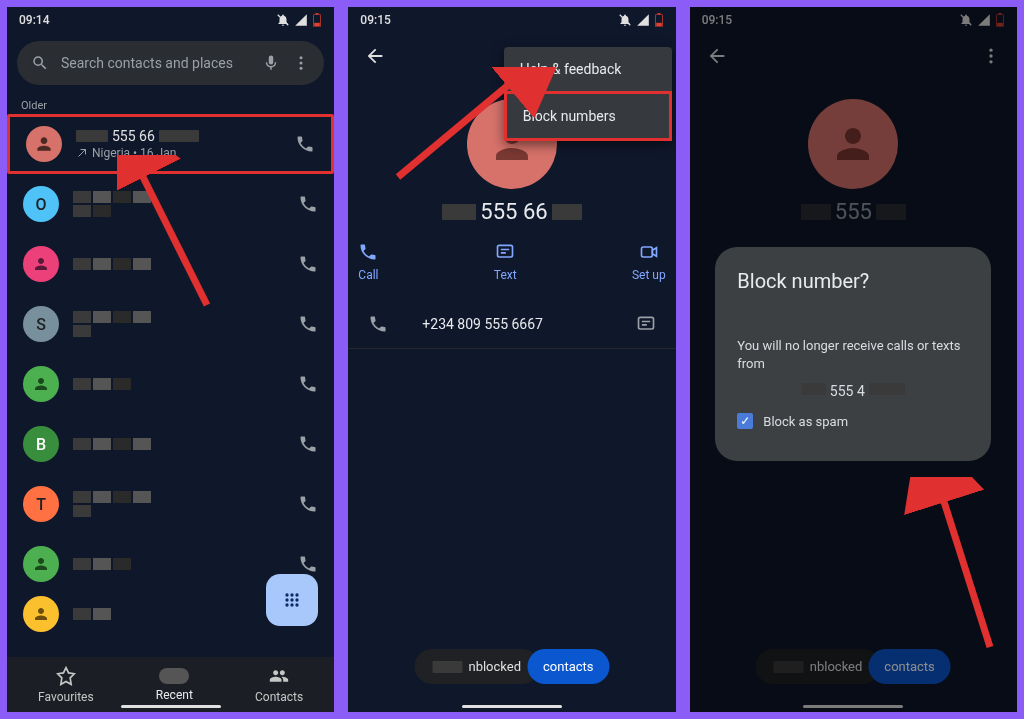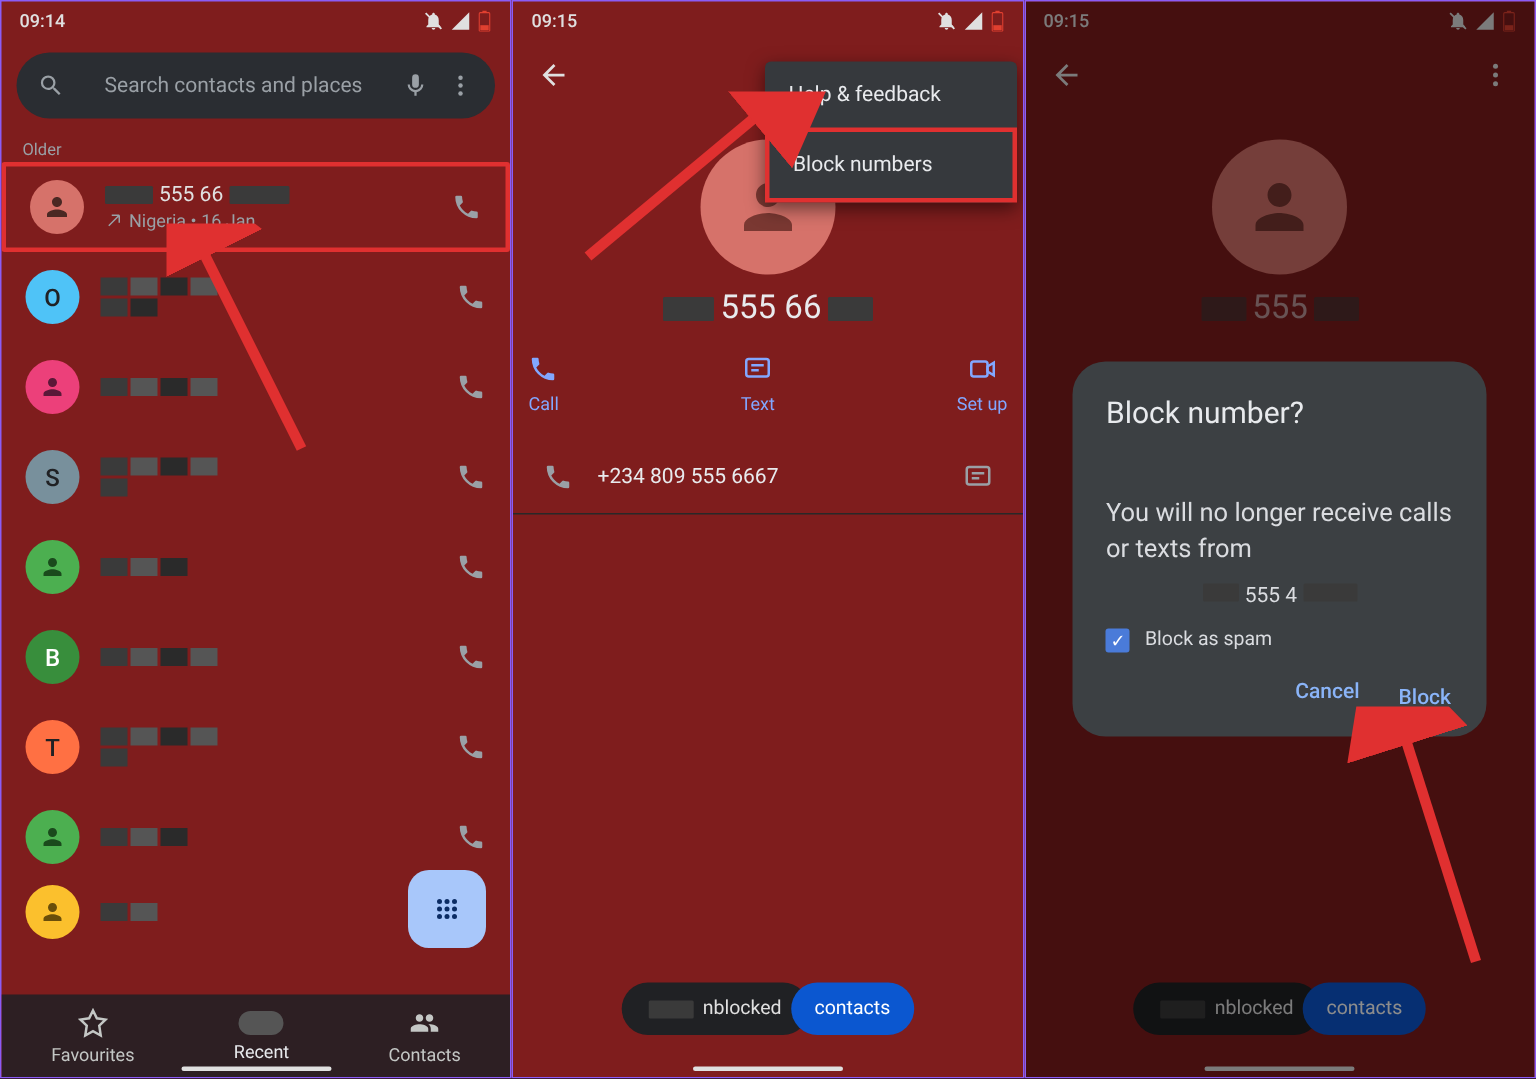--- a/index.html
+++ b/index.html
@@ -7,23 +7,23 @@
     background: #000;
     font-family: 'Roboto', -apple-system, sans-serif;
     width: 1024px;
     height: 719px;
     display: flex;
     overflow: hidden;
   }
   .panel {
     width: 341.33px;
     height: 719px;
-    background: #7f1d1d;
+    background: #0f172a;
     position: relative;
-    border: 1px solid #8b5cf6;
+    border: 7px solid #8b5cf6;
     flex-shrink: 0;
     overflow: hidden;
   }
   .status-bar {
     height: 26px;
     display: flex;
     align-items: center;
     justify-content: space-between;
     padding: 0 12px;
     color: #e0e0e0;
@@ -36,21 +36,21 @@
     background: #2a2d32;
     border-radius: 28px;
     height: 44px;
     display: flex;
     align-items: center;
     padding: 0 14px;
     gap: 12px;
     color: #9aa0a6;
     font-size: 14px;
   }
-  .search-bar .placeholder { flex: 1; text-align: center; }
+  .search-bar .placeholder { flex: 1; }
   .older-label { color: #9aa0a6; font-size: 11px; padding: 6px 14px 2px; }
   .call-row {
     display: flex;
     align-items: center;
     padding: 8px 16px;
     gap: 14px;
     position: relative;
     height: 60px;
   }
   .avatar {
@@ -97,36 +97,36 @@
   .big-avatar {
     width: 90px; height: 90px; border-radius: 50%;
     background: #d6726a;
     margin: 20px auto 10px;
     display: flex; align-items: center; justify-content: center;
   }
   .contact-name { text-align: center; color: #e8eaed; font-size: 22px; display: flex; justify-content: center; align-items: center; gap: 4px; margin-top: 8px; }
   .action-row { display: flex; justify-content: space-between; padding: 18px 10px; color: #82a7ff; }
   .action { display: flex; flex-direction: column; align-items: center; gap: 6px; font-size: 12px; }
   .num-row { display: flex; align-items: center; padding: 14px 20px; color: #e8eaed; font-size: 14px; gap: 16px; border-bottom: 1px solid #282828; }
-  .num-row .num { flex: 1; }
+  .num-row .num { flex: 1; margin-left: 18px; }
   .toast {
     position: absolute; bottom: 28px; left: 50%; transform: translateX(-50%);
     display: flex; align-items: center; gap: -10px;
   }
   .toast-pill { background: #202124; color: #e0e0e0; padding: 10px 18px; border-radius: 20px; font-size: 13px; display: flex; align-items: center; gap: 6px; }
   .toast-chip { background: #0b57d0; color: #fff; padding: 10px 16px; border-radius: 20px; font-size: 13px; margin-left: -12px; }
   
   .scrim { position: absolute; inset: 0; background: rgba(0,0,0,0.45); z-index: 15; }
   .dialog {
     position: absolute; top: 240px; left: 50%; transform: translateX(-50%);
     width: 276px; background: #3c4043; border-radius: 22px;
     padding: 22px 22px 14px; color: #dadce0; z-index: 20;
   }
   .dialog h3 { font-size: 20px; font-weight: 400; color: #e8eaed; margin-bottom: 12px; }
-  .dialog p { font-size: 17px; line-height: 1.4; color: #dadce0; margin-top: 44px; }
+  .dialog p { font-size: 13px; line-height: 1.4; color: #dadce0; margin-top: 44px; }
   .dialog .dn { text-align: center; margin: 10px 0; font-size: 14px; display:flex; justify-content:center; gap:4px; }
   .dialog .chk { display: flex; align-items: center; gap: 10px; margin: 14px 0 18px; font-size: 13px; }
   .chkbox { width: 16px; height: 16px; background: #4a7bd9; border-radius: 2px; display:flex; align-items:center; justify-content:center; color:#fff; font-size:12px; }
   .dialog .actions { display: flex; justify-content: flex-end; gap: 24px; color: #8ab4f8; font-size: 14px; font-weight: 500; }
   .dialog .actions .boxb { padding: 4px 2px; }
   
   .arrow { position: absolute; z-index: 30; pointer-events:none; }
   svg.icon { display: block; }
 </style>
 </head>
@@ -503,24 +503,20 @@
     <p>You will no longer receive calls or texts from</p>
     <div class="dn">
         <span class="blur-strip" style="width:24px"></span>
         <span>555 4</span>
         <span class="blur-strip" style="width:36px"></span>
       </div>
     <div class="chk">
       <div class="chkbox">✓</div>
       <span>Block as spam</span>
     </div>
-    <div class="actions">
-      <span>Cancel</span>
-      <span class="boxb">Block</span>
-    </div>
   </div>
 
   <div class="toast">
     <div class="toast-pill">
         <span class="blur-strip" style="width:30px"></span>
         <span>nblocked</span>
       </div>
     <div class="toast-chip">contacts</div>
   </div>
   <div class="gesture-bar"></div>

